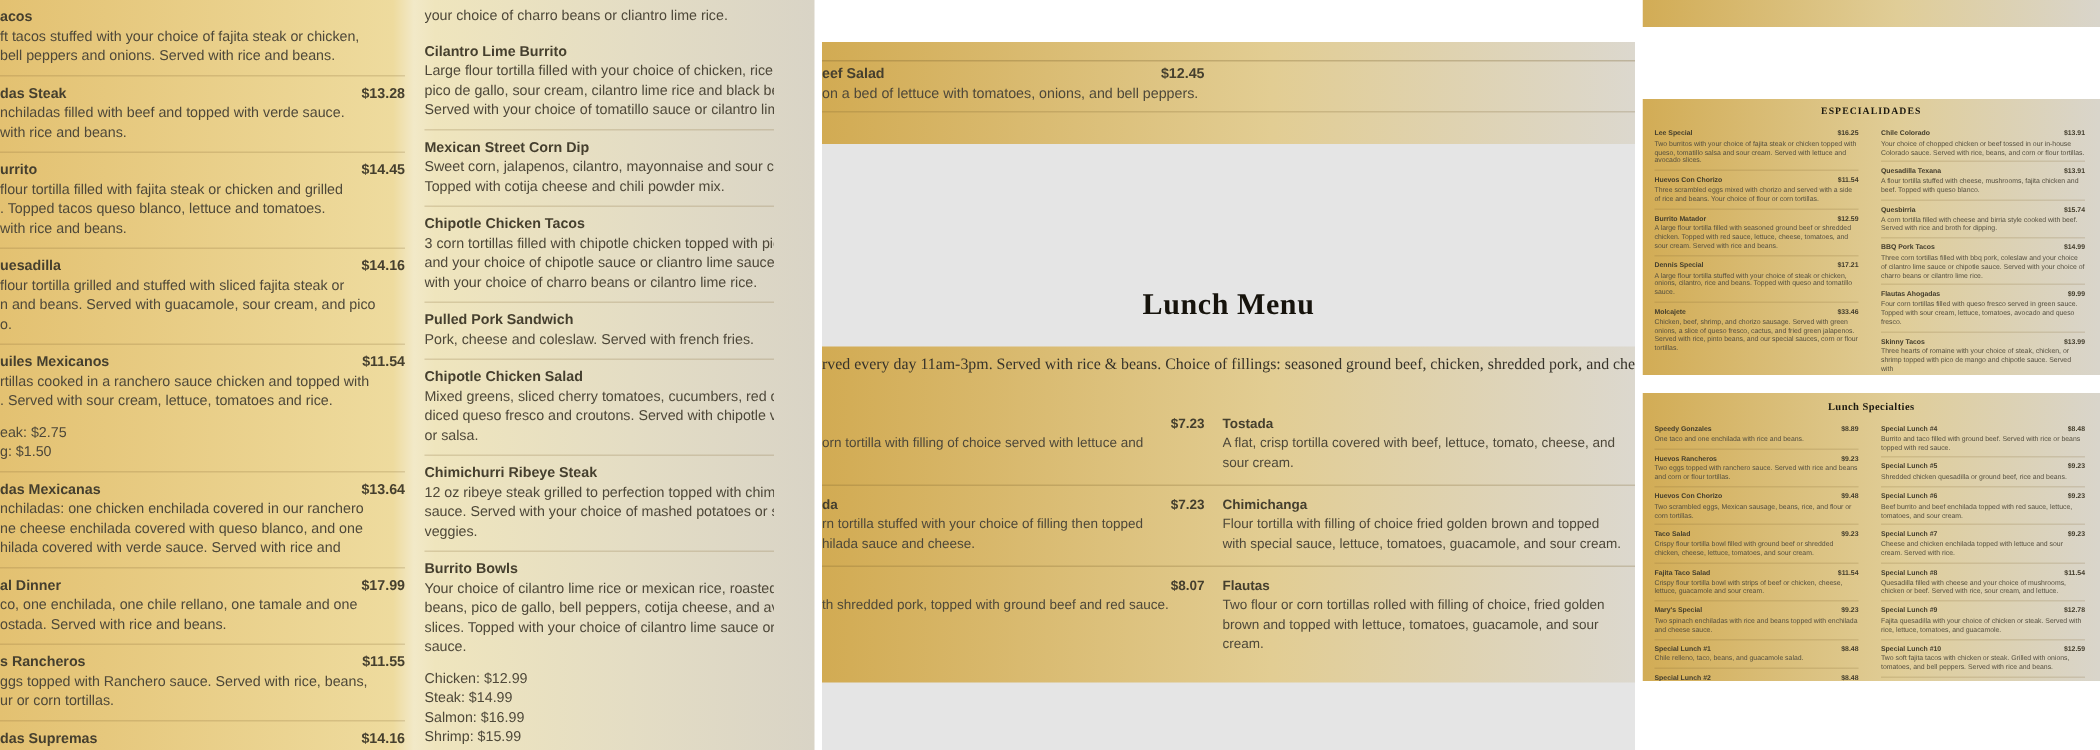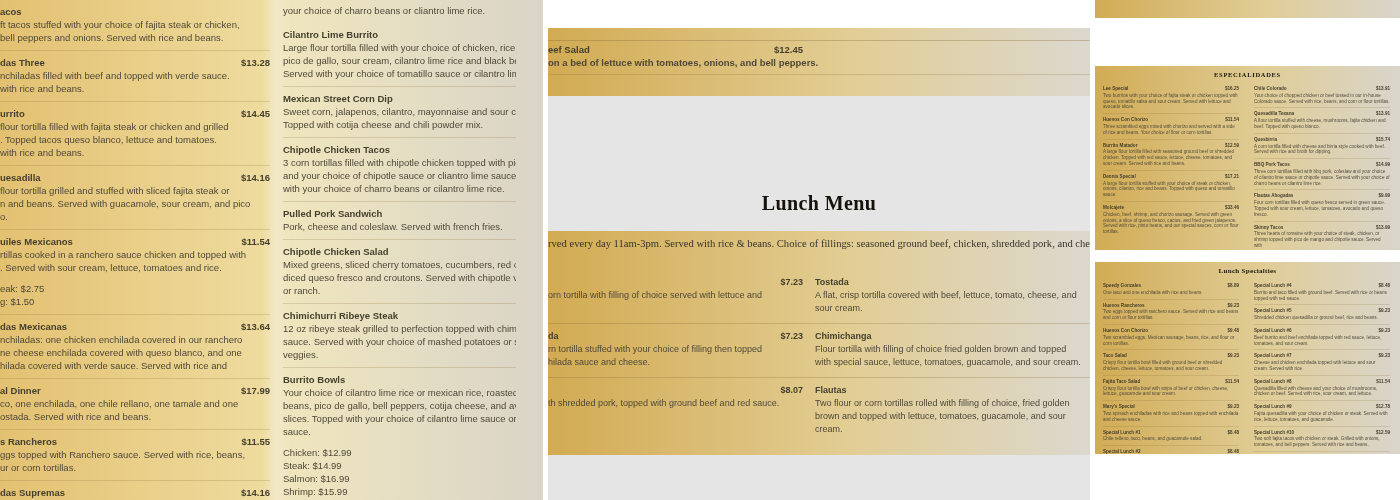--- a/index.html
+++ b/index.html
@@ -21,21 +21,21 @@
   .a-desc{white-space:nowrap;overflow:hidden;}
   .a-opts{margin-top:8px;}
 
   
   .panelB{position:absolute;left:548px;top:0;width:542px;height:500px;background:#e5e5e5;overflow:hidden;margin-top:28px;}
   .b-grad{background:linear-gradient(90deg,#d2ab53 0px,#e2cd93 300px,#dcd8ce 542px);}
   .b-top{position:absolute;top:0;left:0;width:542px;height:68px;}
   .b-top-line{position:absolute;top:12px;left:0;right:0;border-top:1px solid rgba(120,95,45,.30);}
   .b-top-item{position:absolute;top:15px;left:0;width:255px;font-size:9.5px;line-height:13px;color:#4e4839;}
   .b-top-titlerow{display:flex;justify-content:space-between;font-weight:700;color:#453f2e;}
-  .b-top-desc{white-space:nowrap;width:300px;font-weight:bold;}
+  .b-top-desc{white-space:nowrap;width:300px;}
   .b-top-line2{position:absolute;top:46px;left:0;right:0;border-top:1px solid rgba(120,95,45,.22);}
   .b-title{position:absolute;top:164px;left:0;width:100%;margin:0;text-align:center;
     font-family:"Liberation Serif",serif;font-weight:600;font-size:20px;color:#16130c;letter-spacing:.4px;}
   .b-band{position:absolute;top:203px;left:0;width:542px;height:224px;overflow:hidden;}
   .b-sub{margin:7px 0 0 0;white-space:nowrap;font-family:"Liberation Serif",serif;
     font-size:10.6px;color:#37332a;}
   .b-rows{margin-top:21px;}
   .b-row{position:relative;padding:6px 0 8px;}
   .b-row + .b-row{border-top:1px solid rgba(120,95,45,.25);}
   .b-left{position:absolute;left:0;top:6px;width:255px;font-size:9px;line-height:13px;color:#4e4839;}
@@ -71,21 +71,21 @@
     <div class="colA colA1">
         <div class="a-item">
           <div class="a-titlerow">
             <span class="a-title">acos</span>
           </div>
           <div class="a-desc">ft tacos stuffed with your choice of fajita steak or chicken,</div>
           <div class="a-desc">bell peppers and onions. Served with rice and beans.</div>
         </div>
         <div class="a-item">
           <div class="a-titlerow">
-            <span class="a-title">das Three</span>
+            <span class="a-title">das Steak</span>
             <span class="a-price">$13.28</span>
           </div>
           <div class="a-desc">nchiladas filled with beef and topped with verde sauce.</div>
           <div class="a-desc">with rice and beans.</div>
         </div>
         <div class="a-item">
           <div class="a-titlerow">
             <span class="a-title">urrito</span>
             <span class="a-price">$14.45</span>
           </div>
@@ -177,21 +177,21 @@
               <span class="a-title">Pulled Pork Sandwich</span>
             </div>
             <div class="a-desc">Pork, cheese and coleslaw. Served with french fries.</div>
           </div>
           <div class="a-item">
             <div class="a-titlerow">
               <span class="a-title">Chipotle Chicken Salad</span>
             </div>
             <div class="a-desc">Mixed greens, sliced cherry tomatoes,  cucumbers, red onions,</div>
             <div class="a-desc">diced queso fresco and croutons. Served with chipotle vinaiagrette</div>
-            <div class="a-desc">or ranch.</div>
+            <div class="a-desc">or salsa.</div>
           </div>
           <div class="a-item">
             <div class="a-titlerow">
               <span class="a-title">Chimichurri Ribeye Steak</span>
             </div>
             <div class="a-desc">12 oz ribeye steak grilled to perfection topped with chimichurri</div>
             <div class="a-desc">sauce. Served with your choice of mashed potatoes or seasoned</div>
             <div class="a-desc">veggies.</div>
           </div>
           <div class="a-item">

